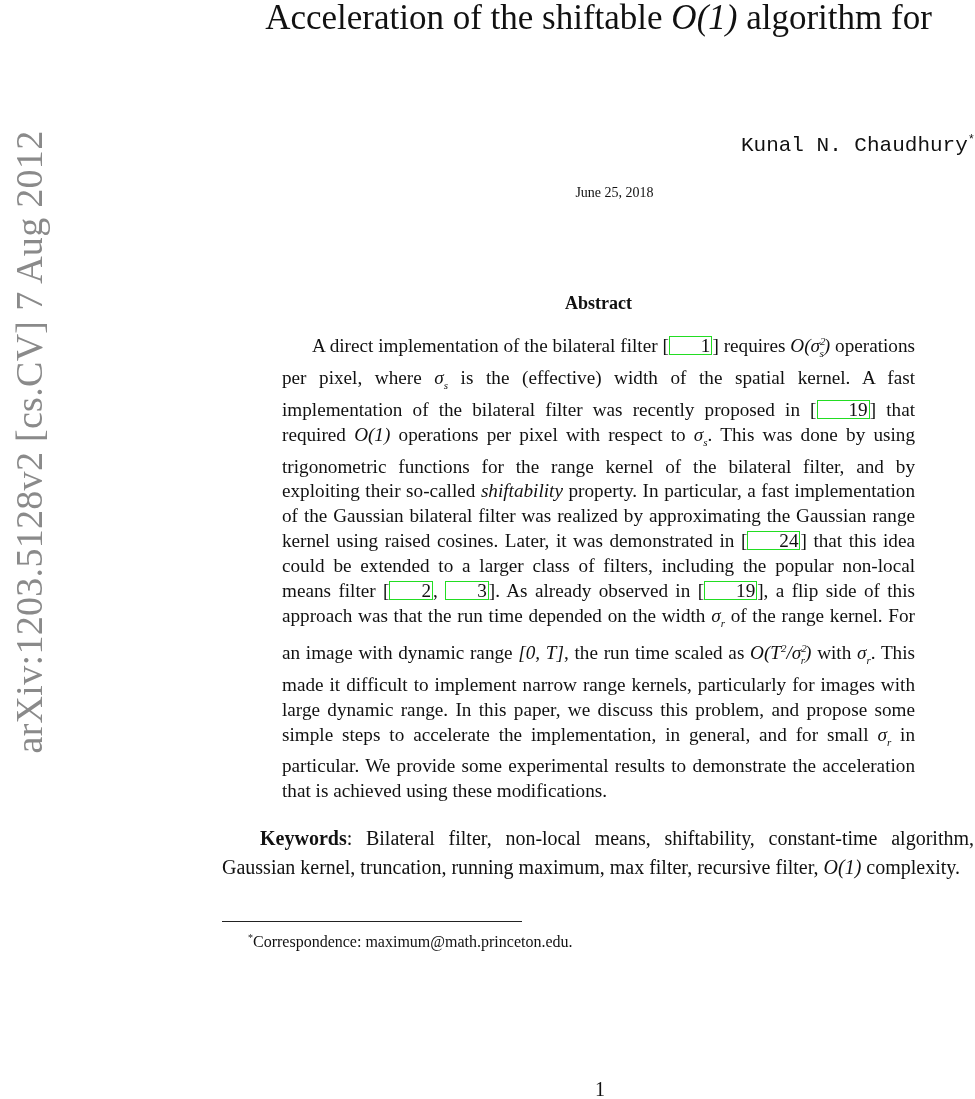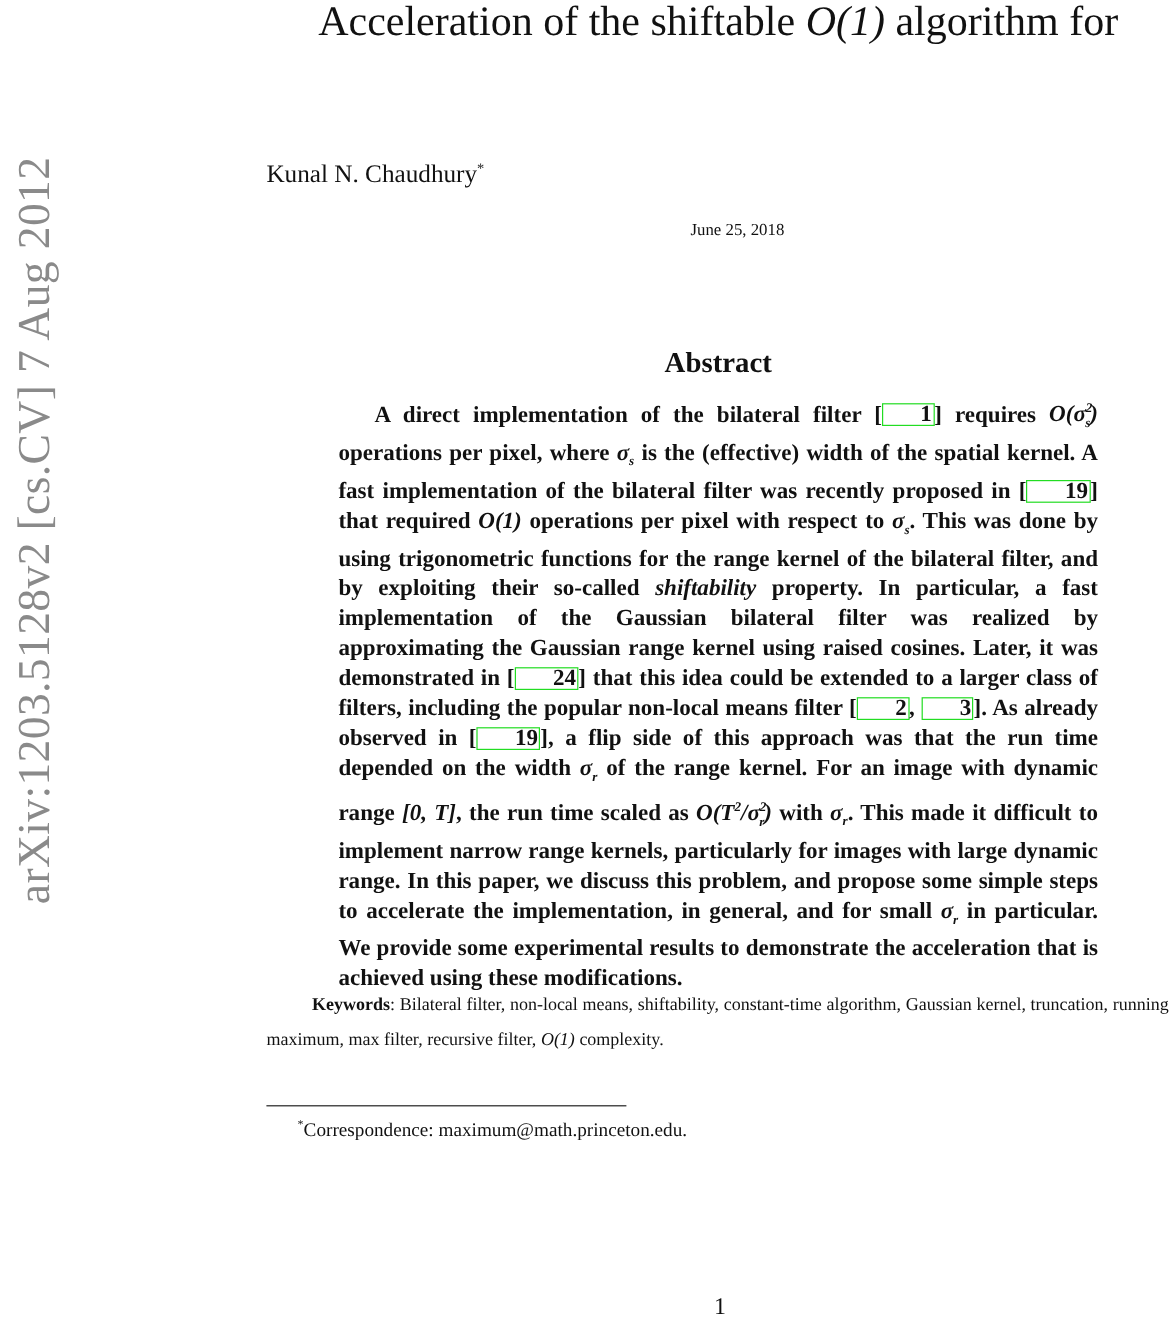--- a/index.html
+++ b/index.html
@@ -5,34 +5,34 @@
   html, body { margin:0; padding:0; background:#ffffff; }
   body { width:975px; height:1099px; position:relative; overflow:hidden;
          font-family:"Liberation Serif","DejaVu Serif",serif; color:#111; }
   .arxiv-stamp { position:absolute; left:-331px; top:422px; width:720px; height:40px;
          transform:rotate(-90deg); transform-origin:center center;
          font-family:"Liberation Serif",serif; font-size:38px; color:#8a8a8a;
          white-space:nowrap; text-align:center; letter-spacing:0.3px; line-height:40px; }
   .title { position:absolute; left:222px; top:-4px; width:753px; text-align:center;
          font-size:35px; line-height:44px; color:#111; }
   .title i { font-style:italic; }
-  .author { position:absolute; left:222px; top:126px; width:753px; text-align:left;
-         font-size:21px; line-height:28px; }
+  .author { position:absolute; left:222px; top:126px; width:753px; text-align:right;
+         font-size:21px; line-height:28px;font-family:Liberation Mono, monospace; }
   .author sup { font-size:12px; }
   .date { position:absolute; left:238px; top:179px; width:753px; text-align:center;
          font-size:14px; line-height:28px; }
   .abstract-heading { position:absolute; left:222px; top:291px; width:753px; text-align:center;
-         font-size:24px; font-weight:bold; line-height:24px; }
+         font-size:18px; font-weight:bold; line-height:24px; }
   .abstract-body { position:absolute; left:282px; top:329px; width:633px;
-         font-size:19.2px; line-height:24.9px; text-align:justify;font-weight:bold; }
+         font-size:19.2px; line-height:24.9px; text-align:justify; }
   .abstract-body p { margin:0; text-indent:30px; }
   .cite { display:inline-block; border:1.5px solid #22dd22; line-height:17px; padding:0 1px; }
   .math { font-style:italic; }
   .keywords { position:absolute; left:222px; top:824px; width:752px;
-         font-size:15px; line-height:28.5px; text-align:justify; }
+         font-size:20px; line-height:28.5px; text-align:justify; }
   .keywords p { margin:0; text-indent:38px; }
   .kw-label { font-weight:bold; }
   .footnote-rule { position:absolute; left:222px; top:921px; width:300px; height:0;
          border-top:1px solid #222; }
   .footnote { position:absolute; left:248px; top:927px; font-size:16px; line-height:22px; }
   .footnote sup { font-size:10px; }
   .page-number { position:absolute; left:560px; top:1077px; width:80px; text-align:center;
          font-size:20px; line-height:24px; }
 </style>
 </head>

